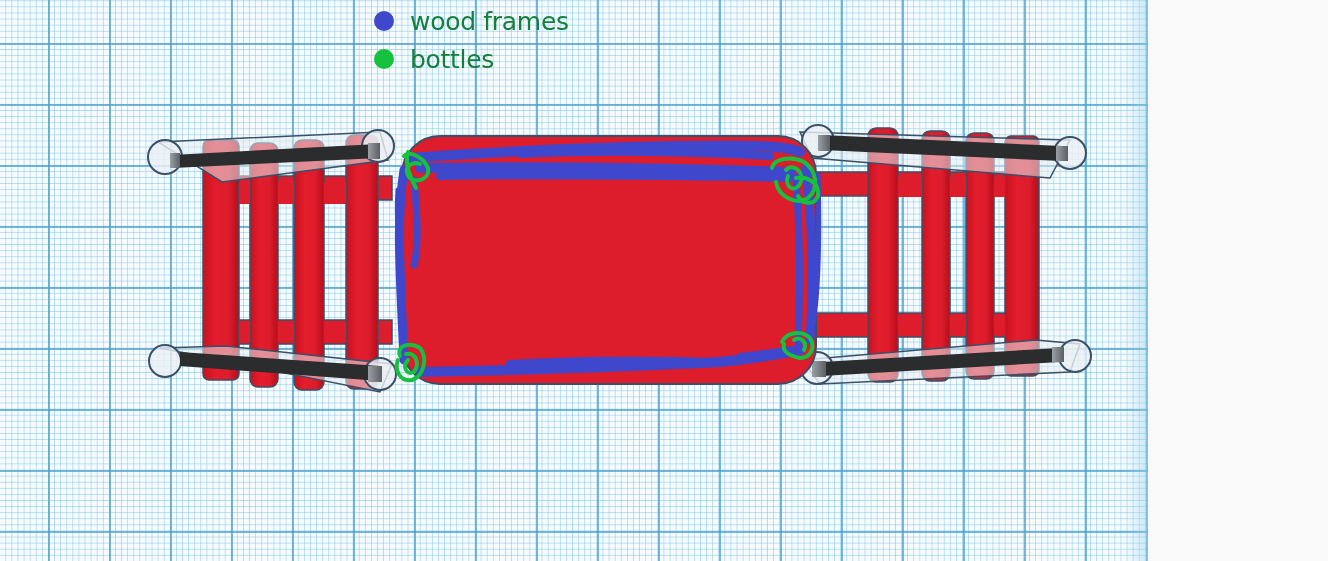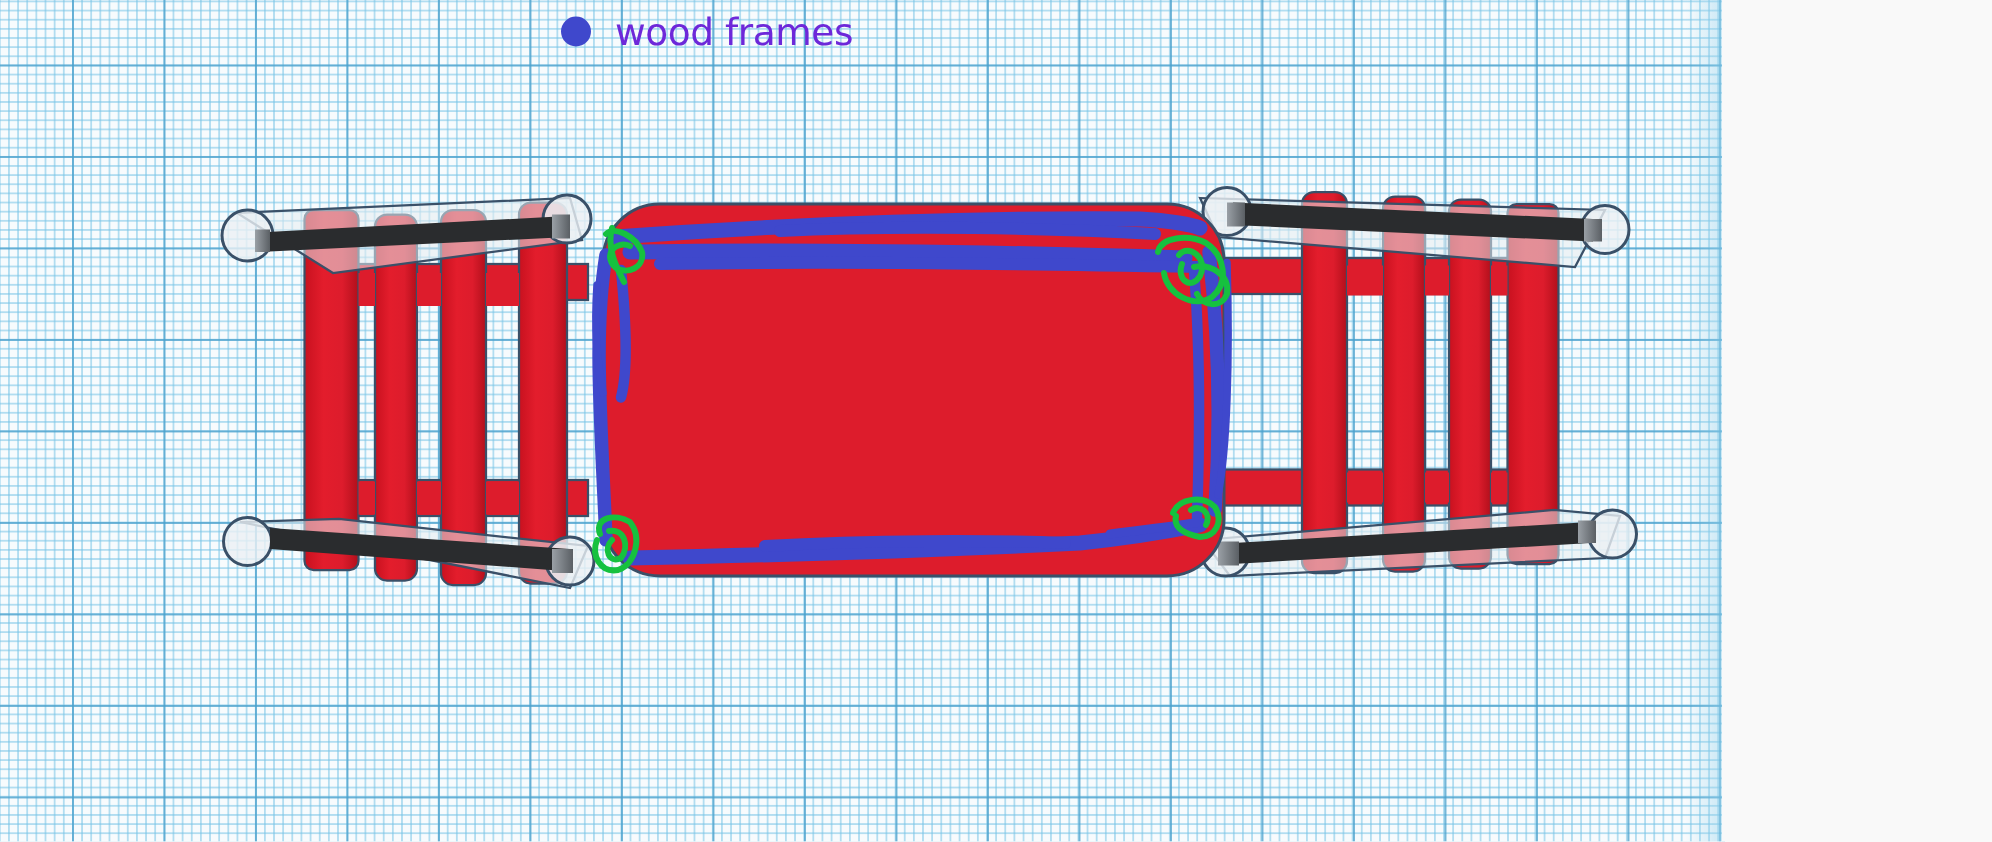--- a/index.html
+++ b/index.html
@@ -33,21 +33,21 @@
       position: absolute; left: 374px; top: 2px;
     }
     .legend-row {
       display: flex; align-items: center; height: 38px;
     }
     .legend-dot {
       width: 20px; height: 20px; border-radius: 50%; margin-right: 16px;
       position: relative;
     }
     .legend-label {
-      font-family: "DejaVu Sans", sans-serif; font-size: 25px; color: #6d28d9;
+      font-family: "DejaVu Sans", sans-serif; font-size: 25px; color: #15803d;
       letter-spacing: -0.3px;
     }
   </style>
 </head>
 <body>
 
 <div id="workplane"></div>
 <div id="edge-shade"></div>
 <div id="side-panel"></div>
 
@@ -173,13 +173,17 @@
       <path d="M794 340 C800 336 808 342 804 350"></path>
     </g>
   </g>
 </svg>
 
 <div class="legend">
   <div class="legend-row">
     <span class="legend-dot" style="background:#3f48cc;"></span>
     <span class="legend-label">wood frames</span>
   </div>
+  <div class="legend-row">
+    <span class="legend-dot" style="background:#16c13f;"></span>
+    <span class="legend-label">bottles</span>
+  </div>
 </div>
 
 </body></html>

